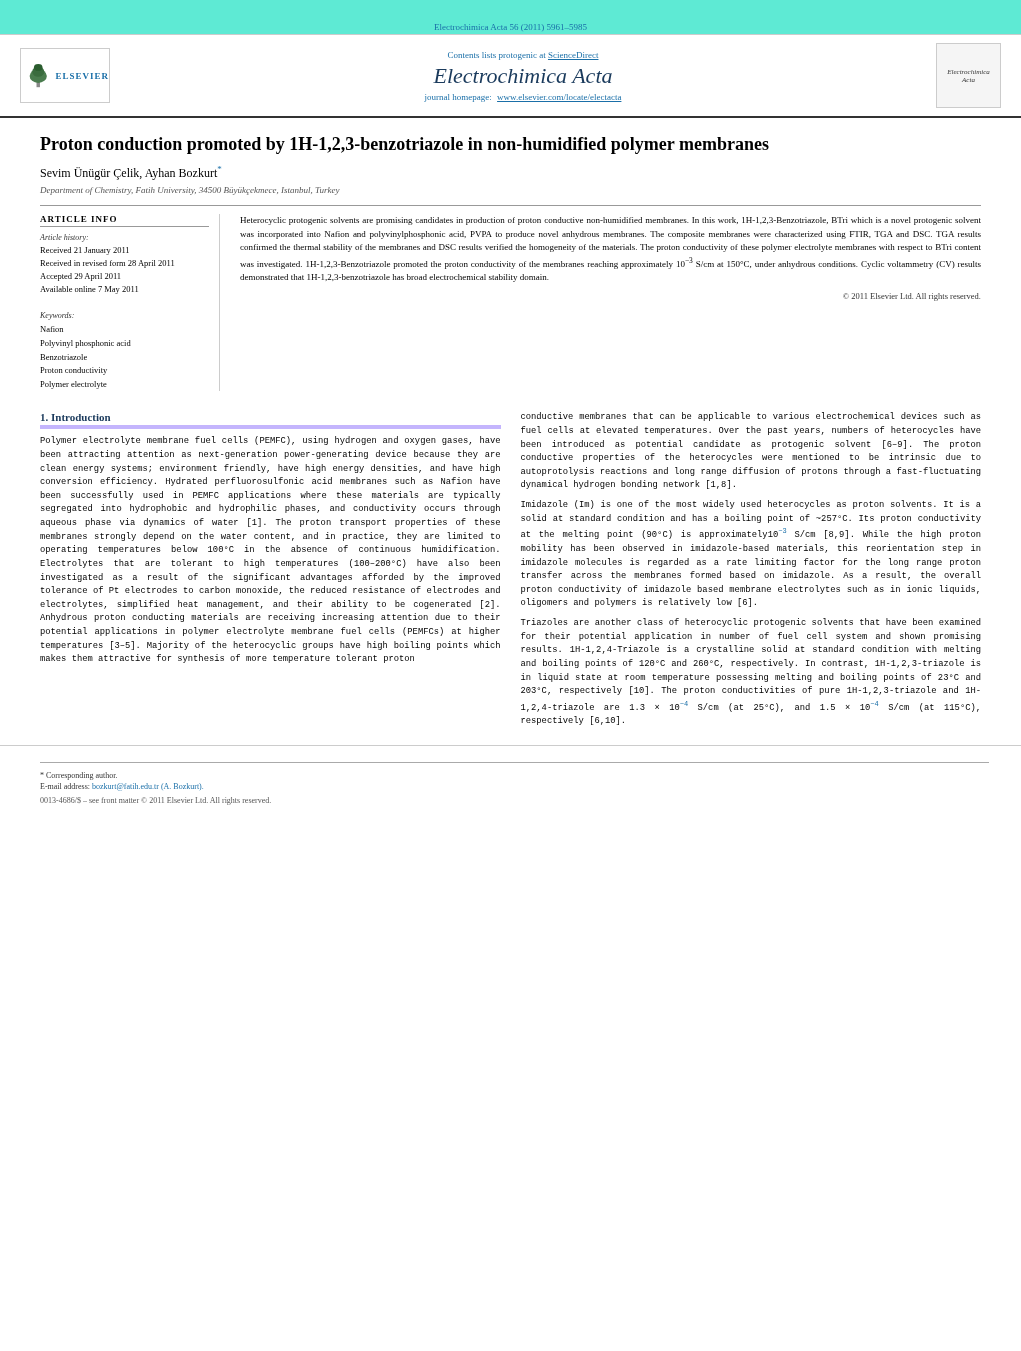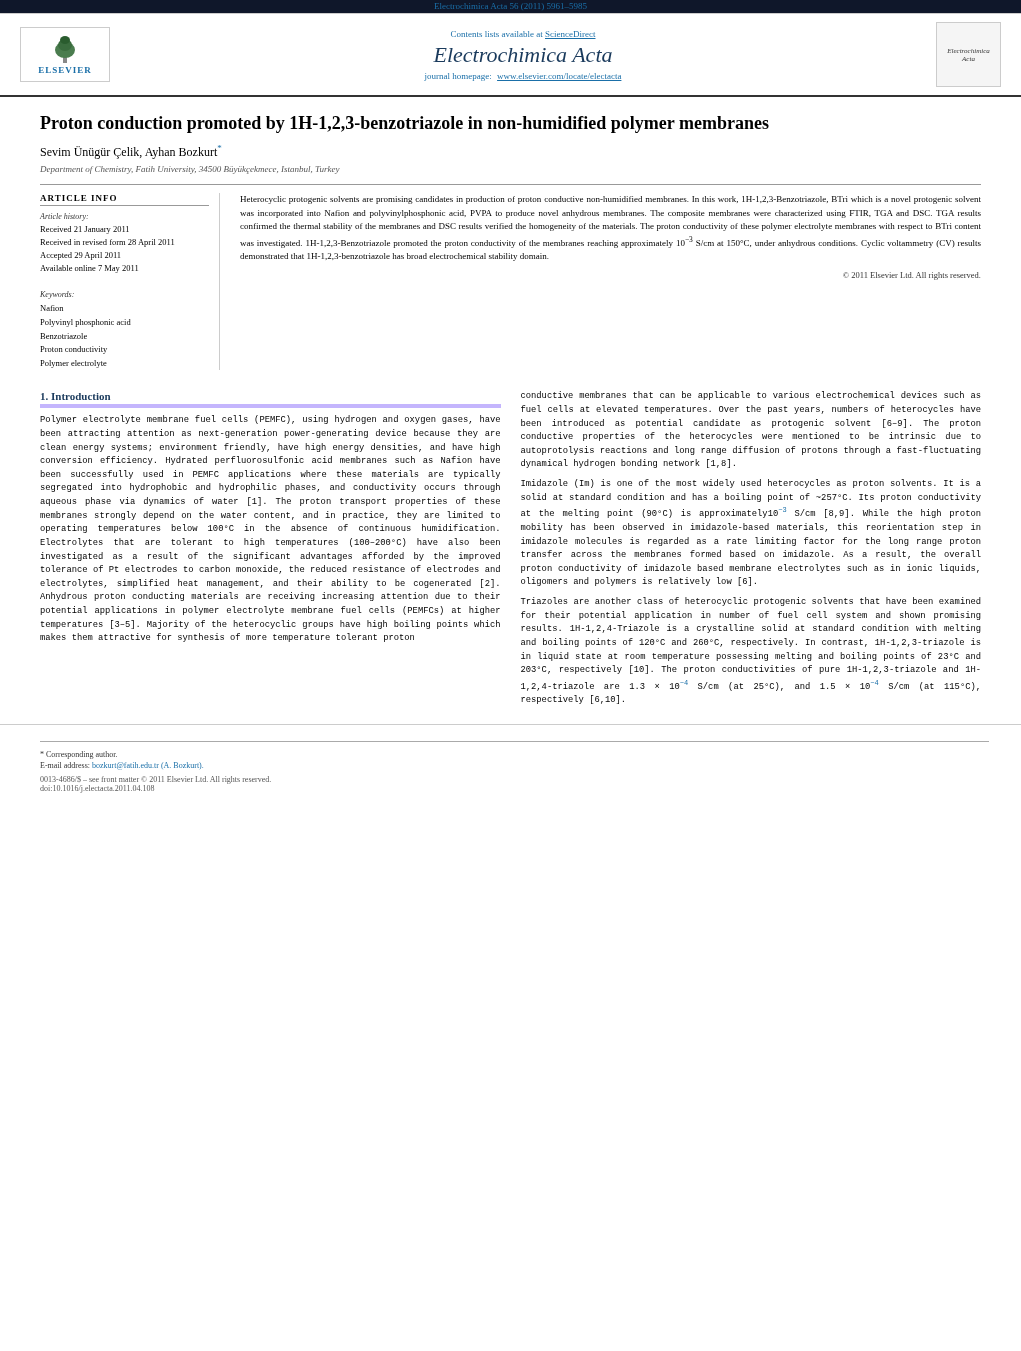--- a/index.html
+++ b/index.html
@@ -14,23 +14,23 @@
 
     .page {
       width: 1021px;
       min-height: 1351px;
       background: #fff;
       padding: 0;
     }
 
     
     .top-banner {
-      background: #0f172a;
+      background: #5eead4;
       text-align: center;
-      padding: 0 0 2px 0;
+      padding: 21px 0 2px 0;
       border-bottom: 1px solid #ccc;
     }
     .top-banner .journal-ref {
       font-size: 9px;
       color: #1a6fa8;
     }
 
     
     .header-section {
       display: flex;
@@ -58,21 +58,21 @@
       font-size: 9px;
       color: #1a6fa8;
     }
 
     
     .elsevier-logo-box {
       width: 90px;
       height: 55px;
       border: 1px solid #ccc;
       display: flex;
-      flex-direction: column;
+      flex-direction: row;
       align-items: center;
       justify-content: center;
       font-size: 8px;
     }
     .elsevier-tree {
       width: 40px;
       height: 30px;
     }
     .elsevier-text {
       font-size: 9px;
@@ -277,21 +277,21 @@
         <rect x="18" y="20" width="4" height="8" fill="#888"></rect>
         <ellipse cx="20" cy="15" rx="10" ry="8" fill="#4a7c4e"></ellipse>
         <ellipse cx="20" cy="10" rx="7" ry="6" fill="#3a6c3e"></ellipse>
         <ellipse cx="20" cy="5" rx="5" ry="4" fill="#2a5c2e"></ellipse>
       </svg>
       <div class="elsevier-text">ELSEVIER</div>
     </div>
 
     <div class="header-center">
       <div class="sciencedirect-link">
-        <span>Contents lists available at</span>
+        <span>Contents lists protogenic at</span>
         <span style="color:#1a6fa8; text-decoration:underline;">ScienceDirect</span>
       </div>
       <div class="journal-title">Electrochimica Acta</div>
       <div class="homepage-link">
         <span>journal homepage:</span>
         <span style="color:#1a6fa8; text-decoration:underline; margin-left:3px;">www.elsevier.com/locate/electacta</span>
       </div>
     </div>
 
     <div class="journal-logo-box">
@@ -369,17 +369,16 @@
     <hr class="divider-line">
     <div class="footnote">
       <span>* Corresponding author.</span>
     </div>
     <div class="footnote">
       <span>E-mail address:</span>
       <span style="color:#1a6fa8;">bozkurt@fatih.edu.tr (A. Bozkurt).</span>
     </div>
     <div class="footer-bottom">
       <div>0013-4686/$ – see front matter © 2011 Elsevier Ltd. All rights reserved.</div>
-      <div>doi:10.1016/j.electacta.2011.04.108</div>
     </div>
   </div>
 
 </div>
 
 </body></html>

